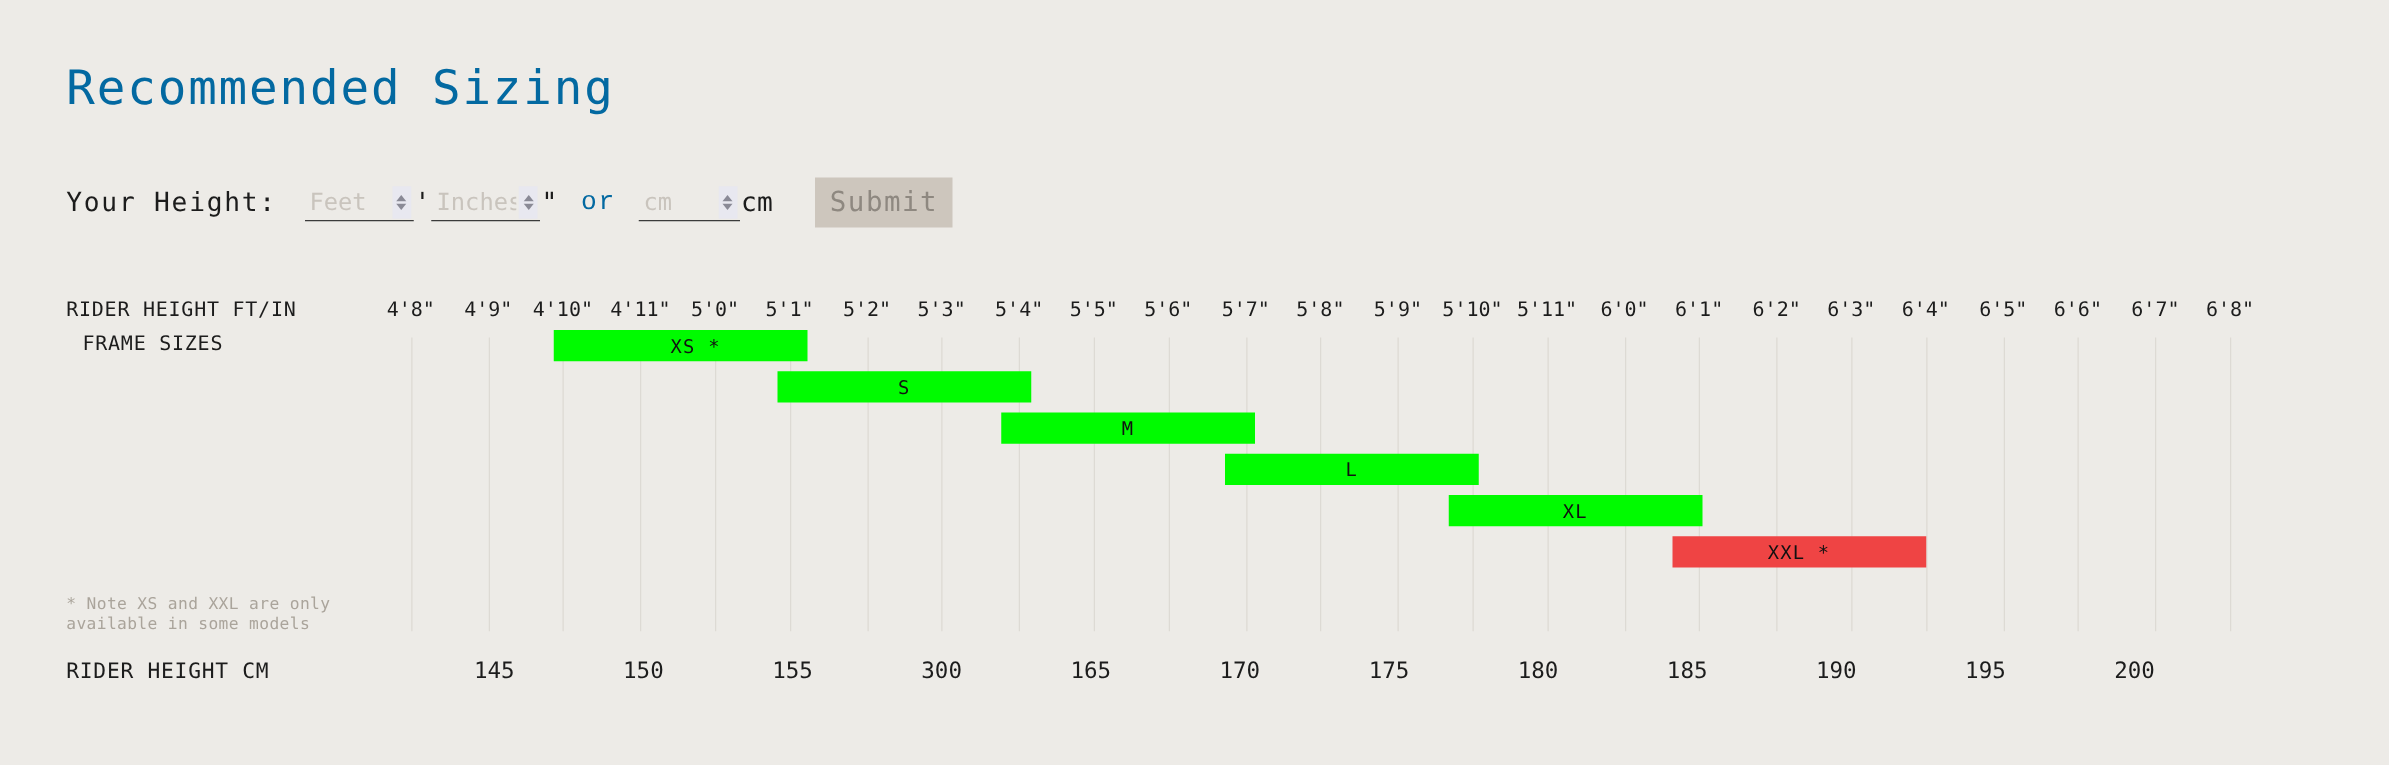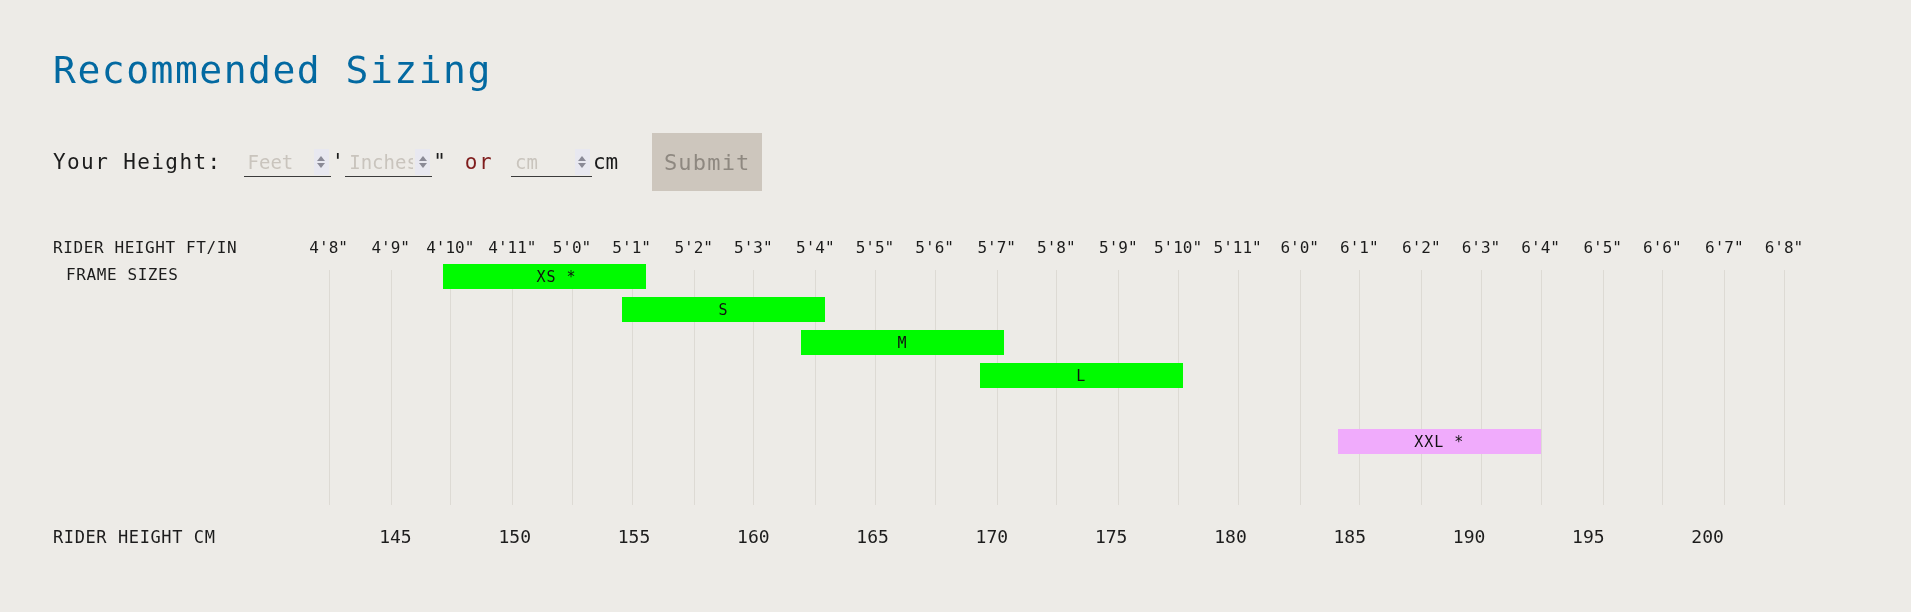--- a/index.html
+++ b/index.html
@@ -87,39 +87,40 @@
   .spinner .arrow.down { border-top: 5px solid #8a8a96; }
 
   .unit-mark {
     font-size: 21px;
     color: #1c1c1c;
     padding: 0 1px;
     letter-spacing: 0;
   }
   .sep-or {
     font-size: 21px;
-    color: #7f1d1d;
+    color: #0369a1;
     margin: 0 18px;
     letter-spacing: 1.4px;
+    font-family: Liberation Mono, monospace;
   }
   .unit-cm {
     font-size: 21px;
     color: #1c1c1c;
     margin-left: 1px;
   }
   #submit-button {
     margin-left: 34px;
     background: #cdc6bd;
     border: none;
     color: #8e8880;
     font-family: "DejaVu Sans Mono", "Liberation Mono", monospace;
     font-size: 22px;
     letter-spacing: 1.2px;
     width: 110px;
-    height: 58px;
+    height: 40px;
     cursor: default;
   }
 
   
   #chart {
     position: absolute;
     left: 0;
     top: 238px;
     width: 1911px;
     height: 320px;
@@ -321,30 +322,33 @@
       <span class="tick-label" style="left: 1783.98px;">6'8"</span>
     </div>
 
   <div id="frame-sizes-label">FRAME SIZES</div>
 
   <div id="bars">
       <div class="size-bar" style="left: 443.15px; width: 202.795px; top: 26px; background: rgb(0, 251, 0); padding-left: 24px;">XS *</div>
       <div class="size-bar" style="left: 622.087px; width: 202.795px; top: 59px; background: rgb(0, 251, 0);">S</div>
       <div class="size-bar" style="left: 801.024px; width: 202.795px; top: 92px; background: rgb(0, 251, 0);">M</div>
       <div class="size-bar" style="left: 979.961px; width: 202.795px; top: 125px; background: rgb(0, 251, 0);">L</div>
-      <div class="size-bar" style="left: 1337.83px; width: 202.795px; top: 191px; background: #f0abfc;">XXL *</div>
+      <div class="size-bar" style="left: 1158.9px; width: 202.795px; top: 158px; background: rgb(0, 251, 0);">XL</div>
+      <div class="size-bar" style="left: 1337.83px; width: 202.795px; top: 191px; background: #ef4444;">XXL *</div>
     </div>
 
+  <div id="note">* Note XS and XXL are only
+available in some models</div>
 
   <div class="axis-row-bottom">
     <span id="cm-axis-title">RIDER HEIGHT CM</span>
   <span class="cm-tick" style="left: 395.433px;">145</span>
       <span class="cm-tick" style="left: 514.724px;">150</span>
       <span class="cm-tick" style="left: 634.016px;">155</span>
-      <span class="cm-tick" style="left: 753.307px;">160</span>
+      <span class="cm-tick" style="left: 753.307px;">300</span>
       <span class="cm-tick" style="left: 872.598px;">165</span>
       <span class="cm-tick" style="left: 991.89px;">170</span>
       <span class="cm-tick" style="left: 1111.18px;">175</span>
       <span class="cm-tick" style="left: 1230.47px;">180</span>
       <span class="cm-tick" style="left: 1349.76px;">185</span>
       <span class="cm-tick" style="left: 1469.06px;">190</span>
       <span class="cm-tick" style="left: 1588.35px;">195</span>
       <span class="cm-tick" style="left: 1707.64px;">200</span>
     </div>
 </div>

